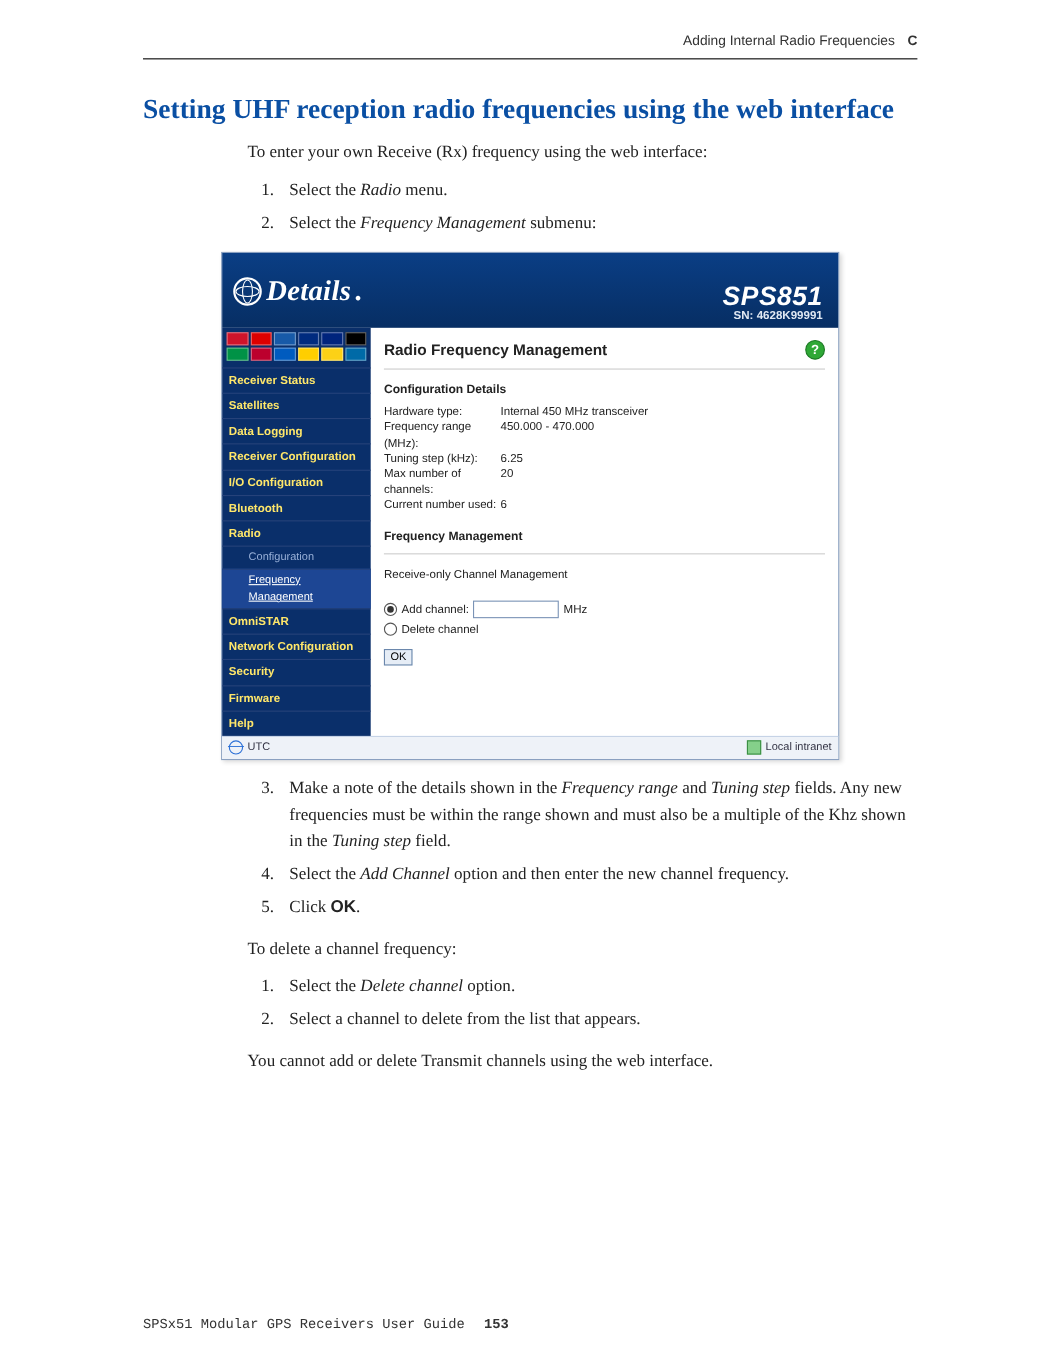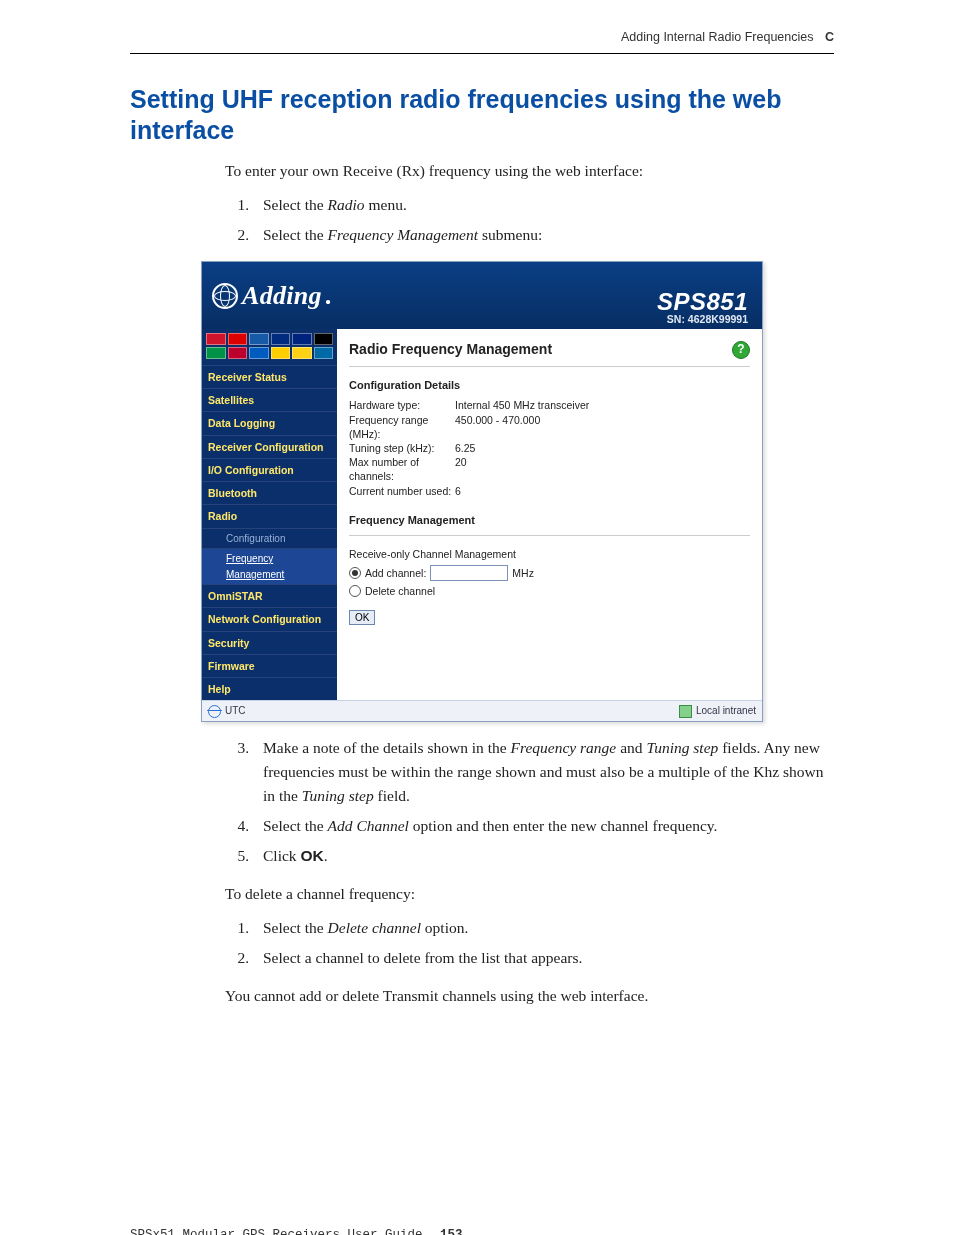--- a/index.html
+++ b/index.html
@@ -18,21 +18,21 @@
     text-align: right;
     font-family: Arial, Helvetica, sans-serif;
     font-size: 12.5px;
     color: #333;
     padding-bottom: 9px;
     border-bottom: 1px solid #000;
     margin-bottom: 30px;
   }
   .header-line b { font-weight: bold; margin-left: 8px; }
   h1.section-title {
-    font-family: Liberation Sans, sans-serif;
+    font-family: Liberation Serif, serif;
     font-weight: 900;
     color: #0a4fa3;
     font-size: 25px;
     line-height: 1.25;
     margin: 0 0 12px 0;
   }
   .body-block {
     margin-left: 95px;
     font-size: 15.5px;
     line-height: 1.55;
@@ -180,21 +180,21 @@
       </li>
       <li>
         <span>Select the </span><em class="term">Frequency Management</em><span> submenu:</span>
       </li>
     </ol>
 
     <div class="app-window">
       <div class="app-banner">
         <div class="trimble-logo">
           <span class="globe"></span>
-          <span>Adding</span>
+          <span>Details</span>
             <span>.</span>
         </div>
         <div class="model-block">
           <div class="model-name">SPS851</div>
           <div class="model-sn">SN: 4628K99991</div>
         </div>
       </div>
 
       <div class="app-body">
         <div class="sidebar">
@@ -255,21 +255,21 @@
                 <div>20</div>
               </div>
               <div class="kv-row">
                 <div class="k">Current number used:</div>
                 <div>6</div>
               </div>
             </div>
 
           <div class="section-h" style="margin-top:14px">Frequency Management</div>
           <hr>
-          <div style="font-size:10.5px;margin-bottom:3px">Receive-only Channel Management</div>
+          <div style="font-size:10.5px;margin-bottom:15px">Receive-only Channel Management</div>
 
           <div class="radio-row">
             <span class="radio-dot sel"></span>
             <span>Add channel:</span>
             <input class="freq-input" style="">
             <span>MHz</span>
           </div>
           <div class="radio-row">
             <span class="radio-dot"></span>
             <span>Delete channel</span>

